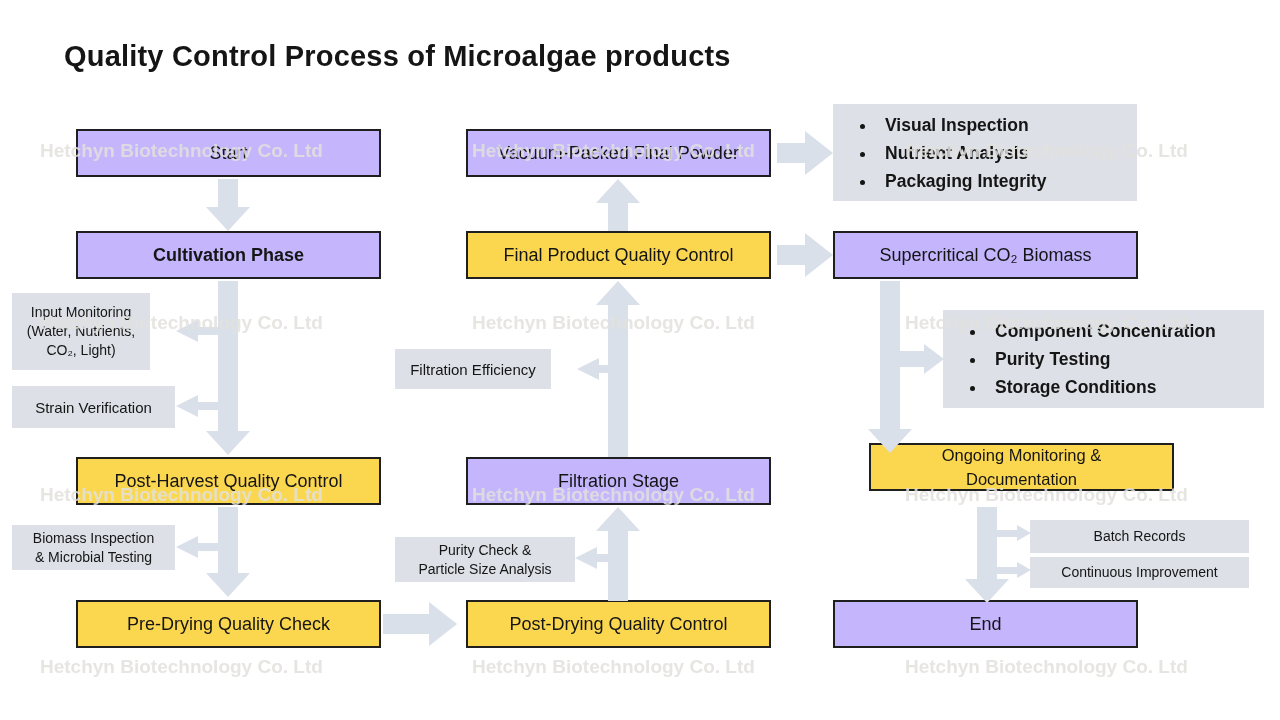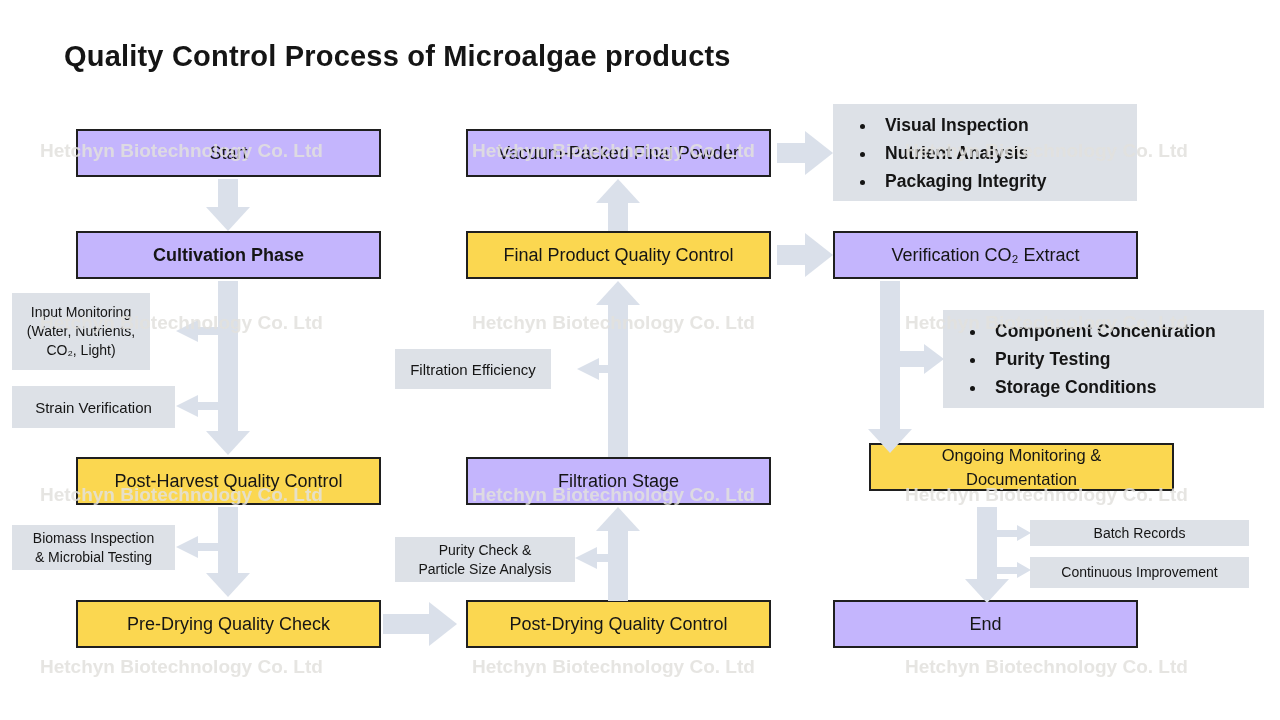--- a/index.html
+++ b/index.html
@@ -82,21 +82,21 @@
     <span>Final Product Quality Control</span>
   </div>
   <div class="node" style="left:466px;top:457px;">
     <span>Filtration Stage</span>
   </div>
   <div class="node yellow" style="left:466px;top:600px;">
     <span>Post-Drying Quality Control</span>
   </div>
 
   <div class="node" style="left:833px;top:231px;">
-    <span>Verification CO₂ Extract</span>
+    <span>Supercritical CO₂ Biomass</span>
   </div>
   <div class="node yellow two-line" style="left:833px;top:443px;line-height:24px;margin-left:36px;">
     <span>Ongoing Monitoring &amp;
 Documentation</span>
   </div>
   <div class="node" style="left:833px;top:600px;">
     <span>End</span>
   </div>
 
   <div class="note" style="left:12px;top:293px;width:138px;height:77px;">
@@ -111,21 +111,21 @@
     <span>Biomass Inspection
 &amp; Microbial Testing</span>
   </div>
   <div class="note" style="left:395px;top:349px;width:156px;height:40px;font-size:15px;">
     <span>Filtration Efficiency</span>
   </div>
   <div class="note" style="left:395px;top:537px;width:180px;height:45px;">
     <span>Purity Check &amp;
 Particle Size Analysis</span>
   </div>
-  <div class="note" style="left:1030px;top:520px;width:219px;height:26px;">
+  <div class="note" style="left:1030px;top:520px;width:219px;height:33px;">
     <span>Batch Records</span>
   </div>
   <div class="note" style="left:1030px;top:557px;width:219px;height:31px;">
     <span>Continuous Improvement</span>
   </div>
 
   <div class="bullets" style="left:833px;top:104px;width:304px;height:97px;">
     <ul>
       <li>Visual Inspection</li>
       <li>Nutrient Analysis</li>

